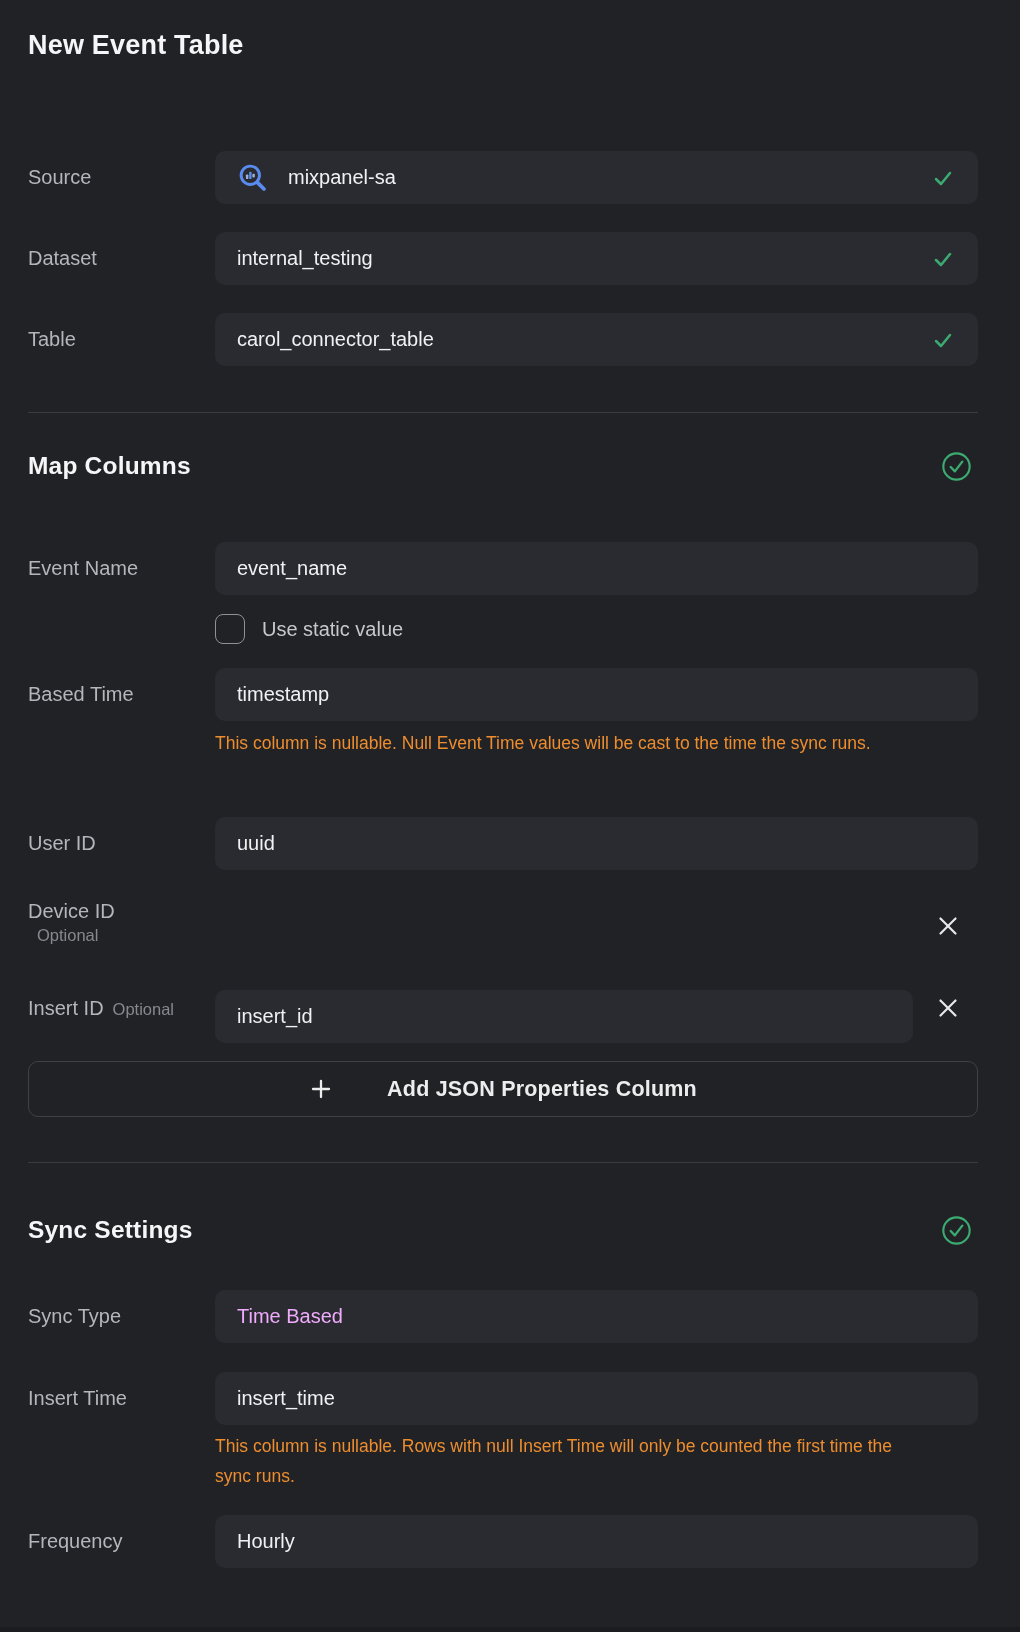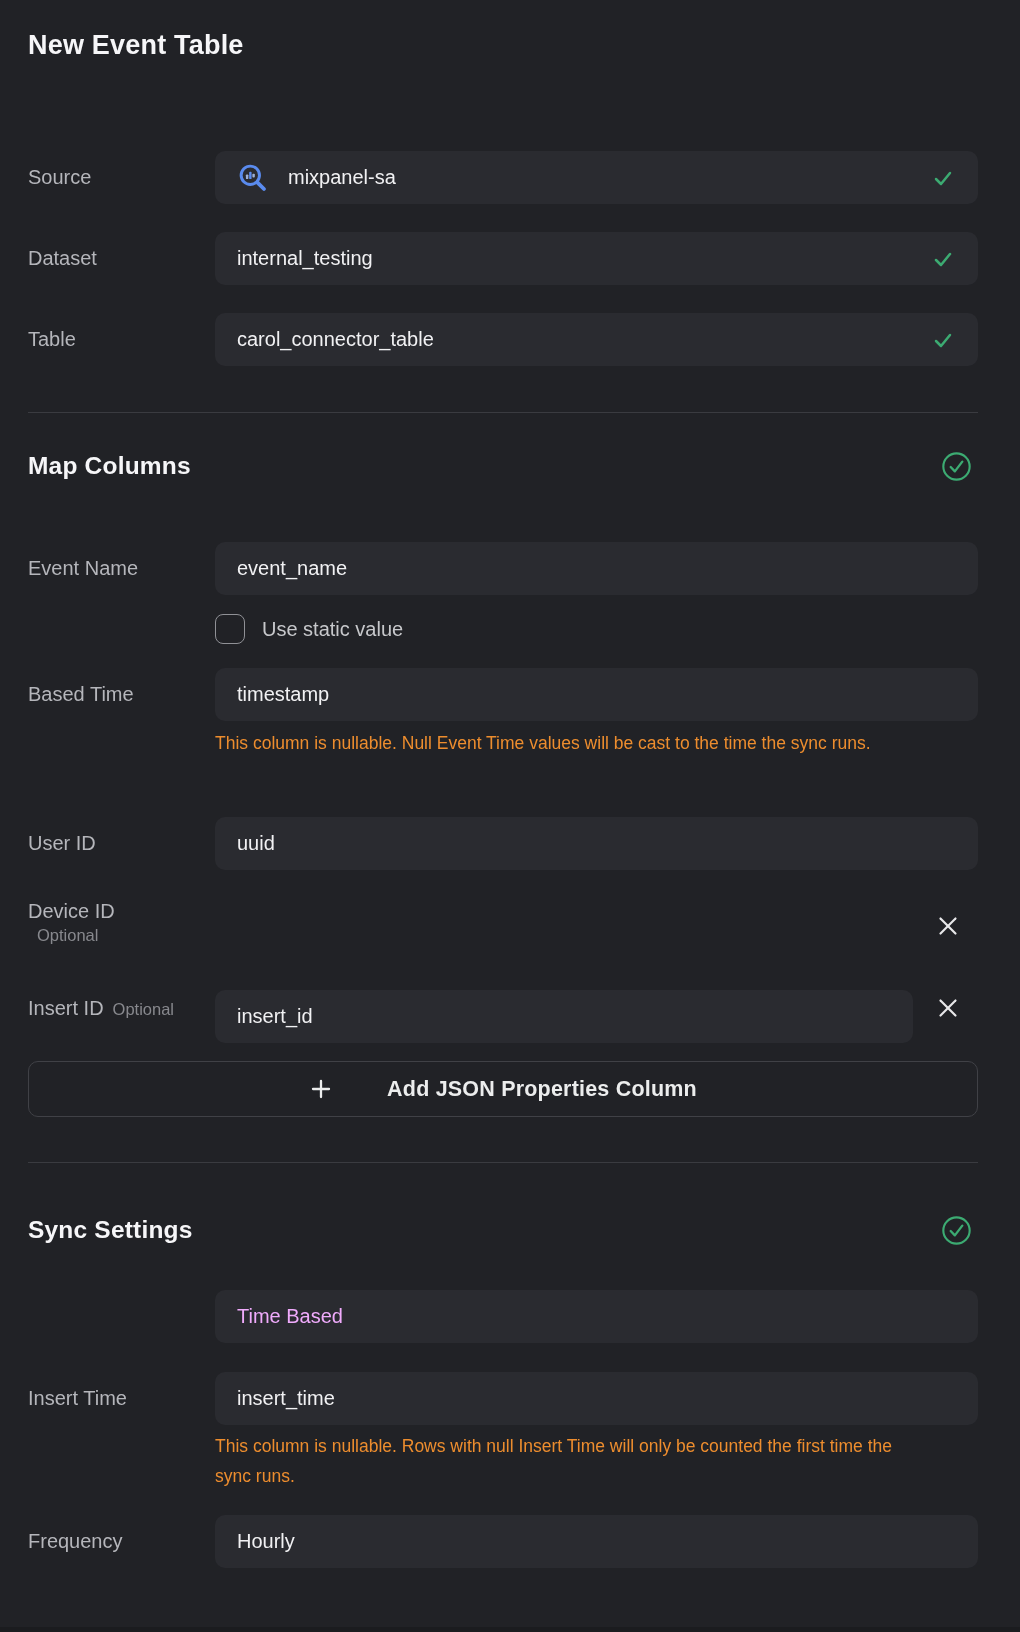--- a/index.html
+++ b/index.html
@@ -209,20 +209,21 @@
   <div class="section-header" style="top:1212px">
     <h2 class="section-heading">Sync Settings</h2>
     <span class="section-check">
       <svg width="31" height="31" viewBox="0 0 32 32">
         <circle cx="16" cy="16" r="13.6" fill="none" stroke="#3CAB72" stroke-width="2.2"></circle>
         <polyline points="10,16.5 14.3,21 22,11" fill="none" stroke="#3CAB72" stroke-width="2.4" stroke-linecap="round" stroke-linejoin="round"></polyline>
       </svg>
     </span>
   </div>
 
+  <div class="row-label" style="top:1290px">Sync Type</div>
   <div class="field" style="top:1290px">
     <span class="field-value disabled">Time Based</span>
   </div>
 
   <div class="row-label" style="top:1372px">Insert Time</div>
   <div class="field" style="top:1372px">
     <span class="field-value">insert_time</span>
   </div>
   <p class="warning-text" style="top:1431px">This column is nullable. Rows with null Insert Time will only be counted the first time the sync runs.</p>
 

